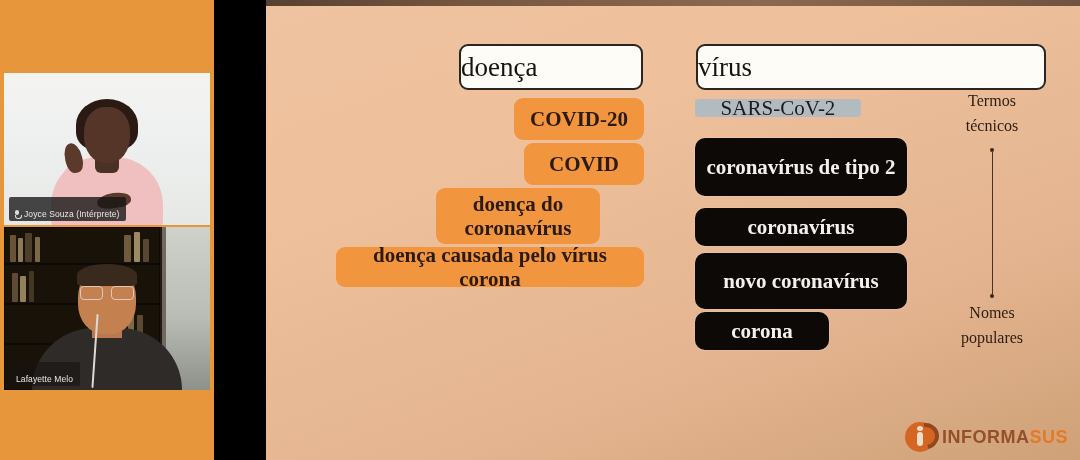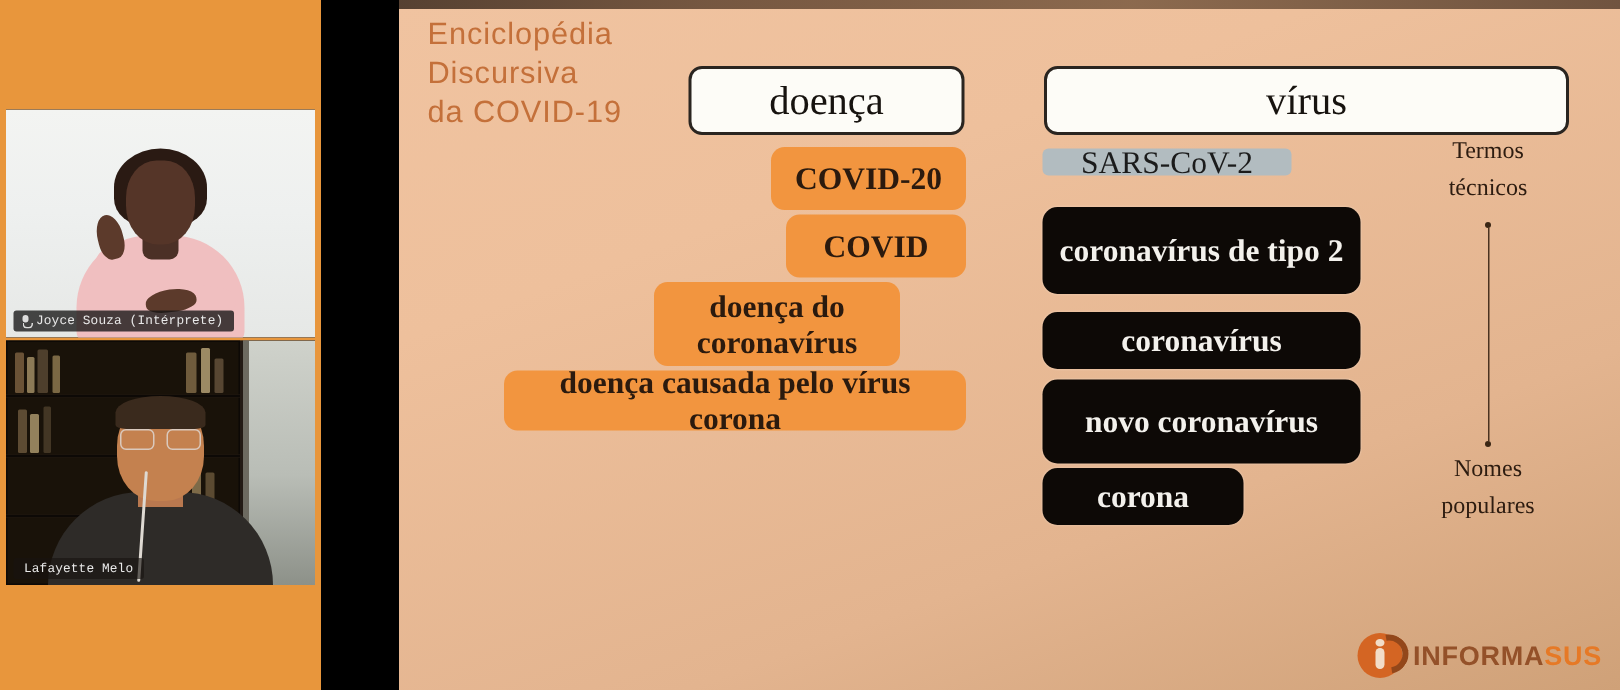--- a/index.html
+++ b/index.html
@@ -31,24 +31,24 @@
     left: 4px; top: 73px; width: 206px; height: 152px;
   }
   #tile-speaker {
     left: 4px; top: 227px; width: 206px; height: 163px;
   }
   .name-badge {
     position: absolute;
     left: 5px; bottom: 4px;
     background: rgba(20,20,20,0.78);
     color: #e9e9e9;
-    font-family: Liberation Mono, monospace;
+    font-family: Liberation Sans, sans-serif;
     font-size: 8.5px;
     letter-spacing: 0.1px;
-    padding: 2px 7px 2px 5px;
+    padding: 12px 7px 2px 5px;
     border-radius: 2px;
     display: flex;
     align-items: center;
     gap: 4px;
     white-space: nowrap;
     z-index: 6;
     text-align: right;
   }
   #badge-speaker { background: rgba(25,20,16,0.62); padding-left: 7px; }
   .mic-icon { width: 6px; height: 9px; position: relative; flex: none; }
@@ -175,21 +175,21 @@
     letter-spacing: 0.6px;
     white-space: pre-line;
   }
 
   
   .head-box {
     position: absolute;
     background: #fdfcf7;
     border: 2.2px solid #2a2520;
     border-radius: 9px;
-    display: flex; align-items: center; justify-content: center;
+    display: flex; align-items: center; 
     color: #17130f;
     font-family: "Liberation Serif", serif;
     font-size: 27px;
     line-height: 1;
   }
   #head-doenca { left: 193px; top: 44px; width: 184px; height: 46px; }
   #head-virus  { left: 430px; top: 44px; width: 350px; height: 46px; }
 
   
   .chip-orange {
@@ -354,23 +354,20 @@
       </div>
       <div class="name-badge" id="badge-speaker">
         <span>Lafayette Melo</span>
       </div>
     </div>
   </div>
 
   <div id="slide">
     <div id="slide-topstrip"></div>
 
-    <div id="slide-title">Enciclopédia
-Discursiva
-da COVID-19</div>
 
     <div class="head-box" id="head-doenca">
       <span>doença</span>
     </div>
     <div class="head-box" id="head-virus">
       <span>vírus</span>
     </div>
 
     <div class="chip-orange" style="left:248px; top:98px; width:130px; height:42px;">COVID-20</div>
     <div class="chip-orange" style="left:258px; top:143px; width:120px; height:42px;">COVID</div>

